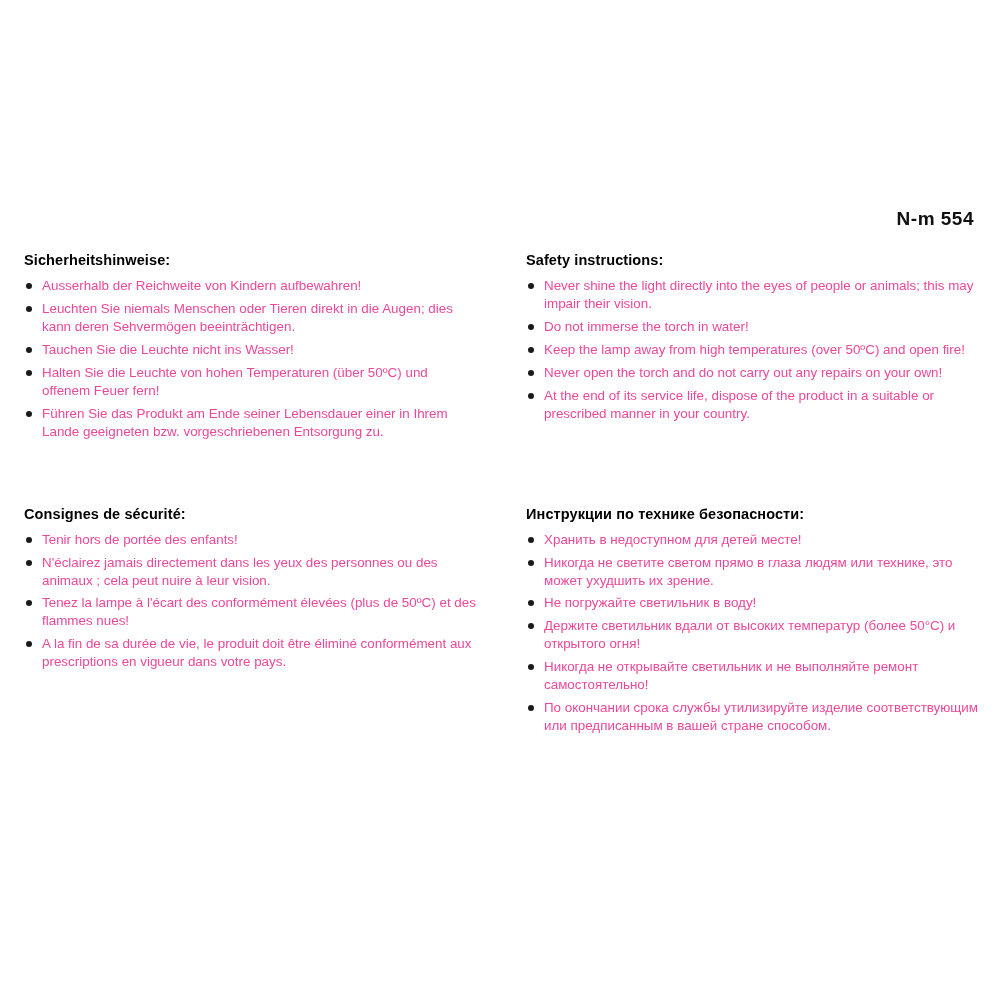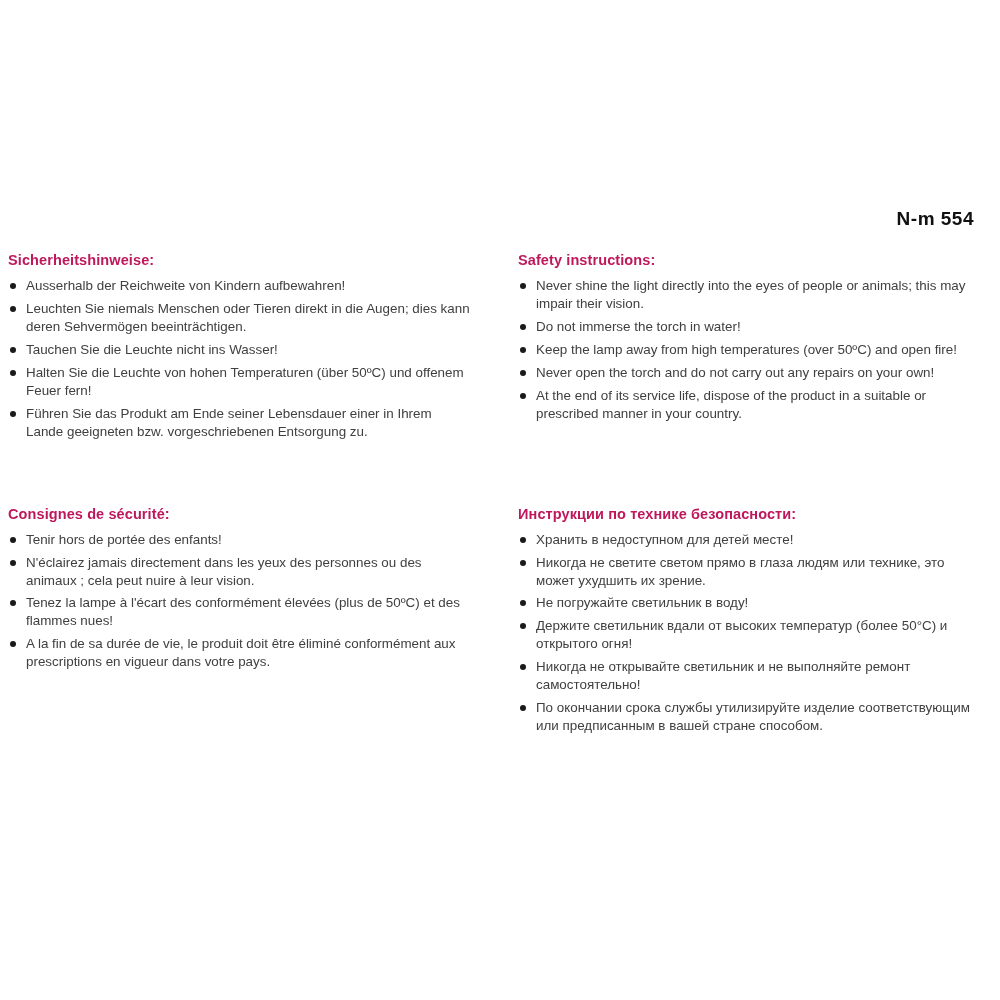--- a/index.html
+++ b/index.html
@@ -11,20 +11,21 @@
     width: 1000px;
     height: 1000px;
     font-family: "Liberation Sans", sans-serif;
     color: #1a1a1a;
     position: relative;
     overflow: hidden;
   }
   .page {
     position: absolute;
     inset: 0;
+    margin-left: 16px;
   }
   .model-code {
     position: absolute;
     top: 208px;
     right: 26px;
     font-size: 19px;
     font-weight: bold;
     letter-spacing: 0.5px;
     color: #111111;
   }
@@ -47,35 +48,35 @@
 
   .row-gap {
     width: 100%;
     height: 60px;
   }
 
   .sec-title {
     font-size: 14.5px;
     font-weight: bold;
     margin: 0 0 9px 0;
-    color: #be185d;
+    color: #000000;
     letter-spacing: 0.1px;
   }
   ul.items {
     list-style: none;
     margin: 0;
     padding: 0;
   }
   ul.items li {
     position: relative;
     padding-left: 18px;
     margin-bottom: 5px;
     font-size: 13.4px;
     line-height: 1.34;
-    color: #404040;
+    color: #ec4899;
   }
   ul.items li .bullet {
     position: absolute;
     left: 2px;
     top: 6px;
     width: 6px;
     height: 6px;
     border-radius: 50%;
     background: #1a1a1a;
     display: block;

